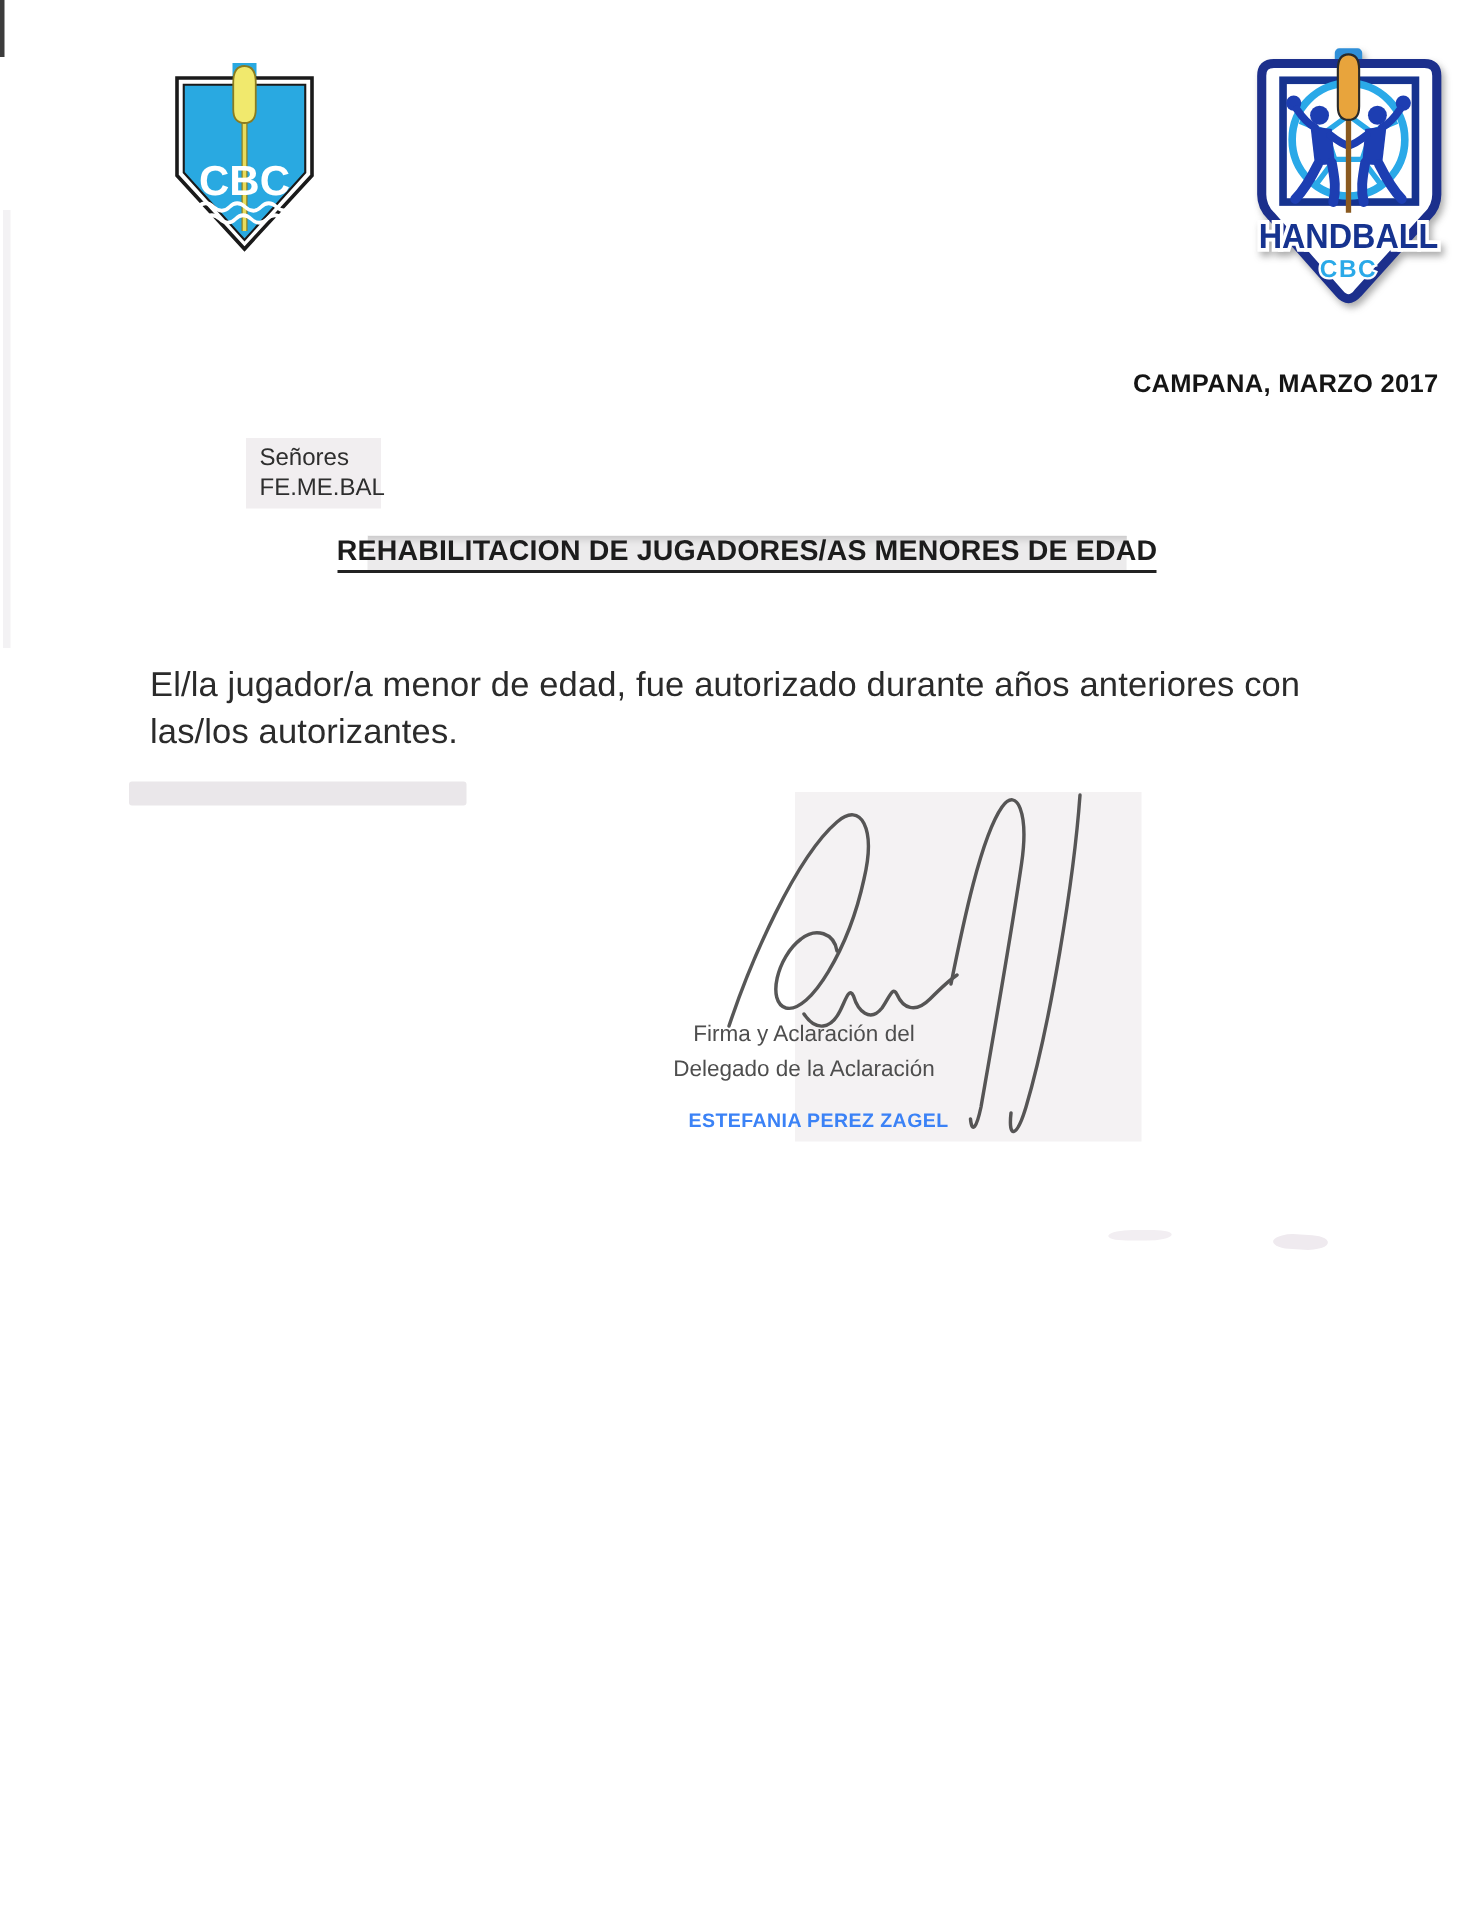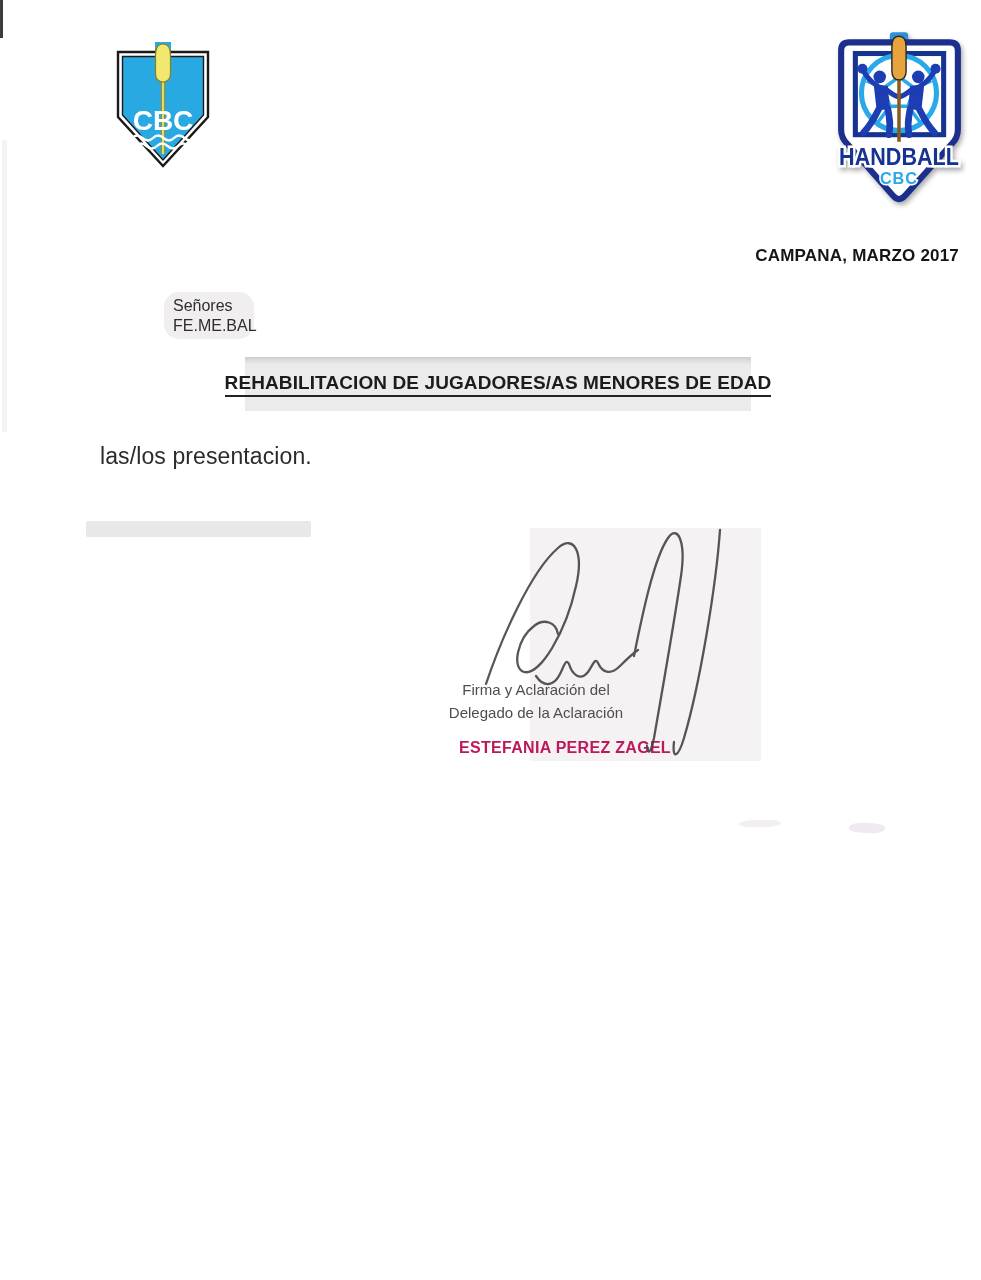--- a/index.html
+++ b/index.html
@@ -17,38 +17,38 @@
 
   
   .cbc-logo{left:115px;top:42px;width:96px;height:130px;}
   .handball-logo{left:831px;top:32px;width:137px;height:178px;filter:drop-shadow(2px 3px 2.5px rgba(70,70,70,0.45));}
 
   
   .date-line{right:22px;top:246px;font-size:17px;font-weight:bold;letter-spacing:.2px;color:#151515;}
 
   
   .recipient{left:164px;top:292px;width:90px;height:47px;background:#f1eef0;
-    font-size:16px;line-height:20px;color:#2e2e2e;padding:4px 0 0 9px;box-sizing:border-box;border-radius:15px;}
+    font-size:16px;line-height:20px;color:#2e2e2e;padding:4px 0 0 9px;box-sizing:border-box;}
 
   
-  .title-band{left:245px;top:357px;width:506px;height:54px;background:#ecebec;
+  .title-band{left:245px;top:357px;width:506px;height:25px;background:#ecebec;
     display:flex;align-items:center;justify-content:center;
     box-shadow:inset 0 7px 6px -5px rgba(0,0,0,0.18);}
   .title-band span{font-size:19px;font-weight:bold;color:#1c1c1c;letter-spacing:.1px;
     border-bottom:2.5px solid #222;padding-bottom:1px;white-space:nowrap;}
 
   
   .body-par{left:100px;top:441px;font-size:23px;line-height:31px;color:#2b2b2b;letter-spacing:.1px;}
   .body-par div{white-space:nowrap;}
   .body-highlight{left:86px;top:521px;width:225px;height:16px;background:#eae7ea;border-radius:2px;}
 
   
   .sig-backdrop{left:530px;top:528px;width:231px;height:233px;background:#f4f2f3;}
   .sig-caption{left:438px;top:678px;width:196px;text-align:center;font-size:15px;line-height:23px;color:#4e4e4e;}
-  .sig-name{left:459px;top:739px;font-size:16px;font-weight:bold;letter-spacing:.3px;color:#be185d;white-space:nowrap;}
+  .sig-name{left:459px;top:739px;font-size:13px;font-weight:bold;letter-spacing:.3px;color:#3b82f6;white-space:nowrap;}
   .sig-svg{left:448px;top:524px;width:318px;height:244px;pointer-events:none;}
 </style>
 </head>
 <body>
 
 <div class="page">
 
   <div class="abs artifact-corner"></div>
   <div class="abs artifact-strip"></div>
   <div class="abs smudge1"></div>
@@ -109,21 +109,22 @@
     <div>Señores</div>
     <div>FE.ME.BAL</div>
   </div>
 
   <div class="abs title-band">
     <span>REHABILITACION DE JUGADORES/AS MENORES DE EDAD</span>
   </div>
 
   <div class="abs body-highlight"></div>
   <div class="abs body-par">
-    <div>las/los presentacion.</div>
+    <div>El/la jugador/a menor de edad, fue autorizado durante años anteriores con</div>
+    <div>las/los autorizantes.</div>
   </div>
 
   <div class="abs sig-backdrop"></div>
   <div class="abs sig-caption">
     <div>Firma y Aclaración del</div>
     <div>Delegado de la Aclaración</div>
   </div>
   <div class="abs sig-name">ESTEFANIA PEREZ ZAGEL</div>
   <svg class="abs sig-svg" viewBox="0 0 318 244">
     <g fill="none" stroke="#454545" stroke-width="2.3" stroke-linecap="round" stroke-linejoin="round" opacity="0.9">

